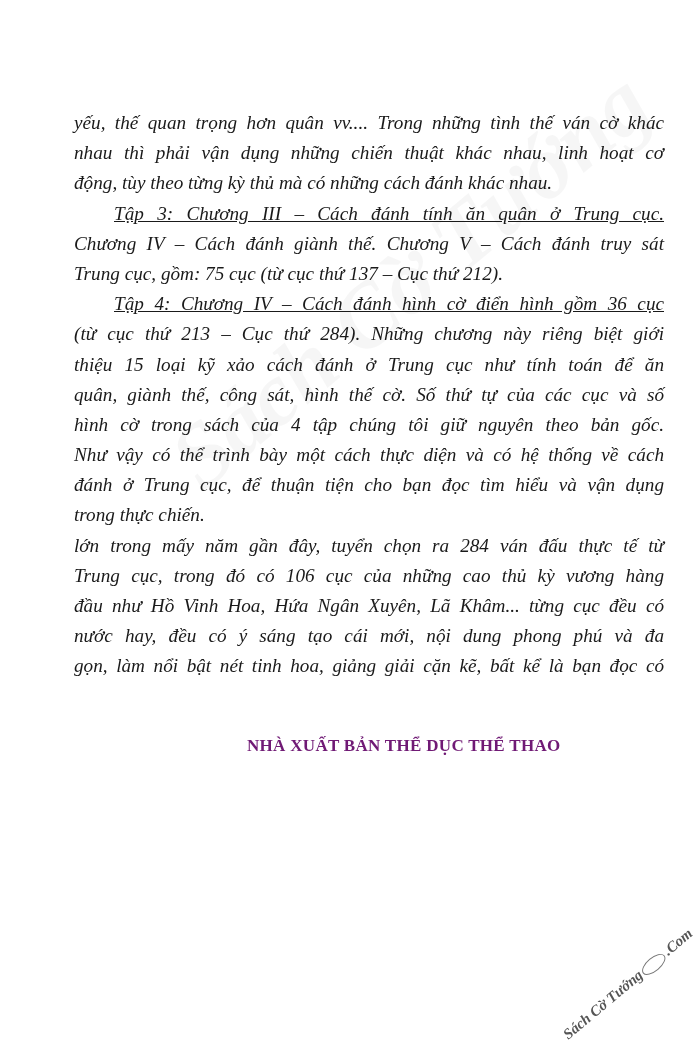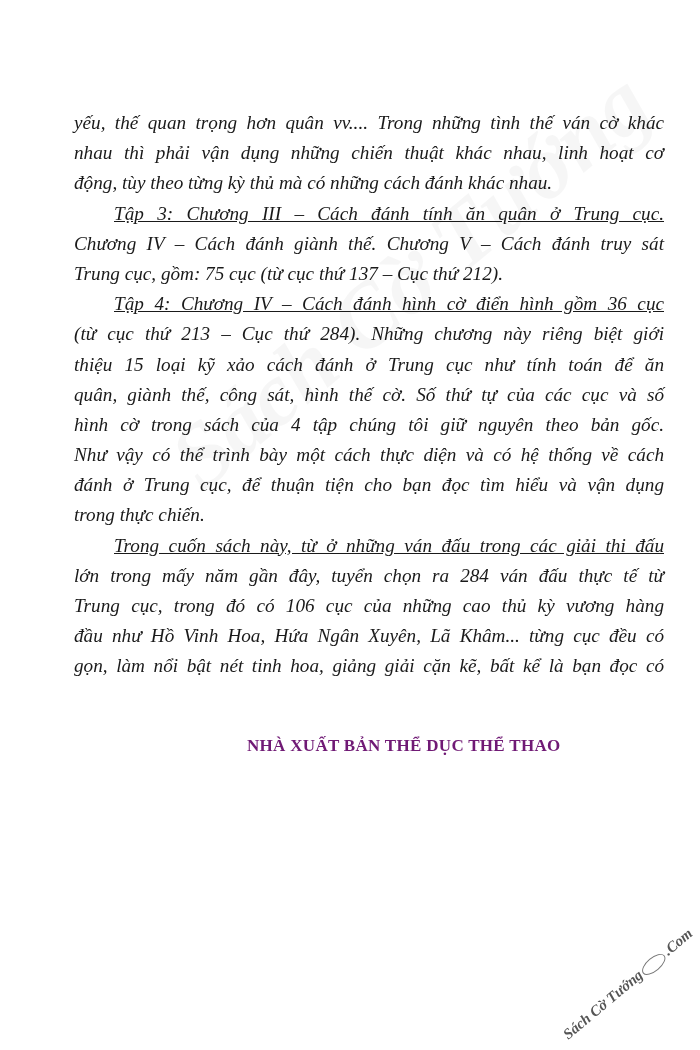--- a/index.html
+++ b/index.html
@@ -60,24 +60,24 @@
     <div class="line">(từ cục thứ 213 – Cục thứ 284). Những chương này  riêng biệt giới</div>
     <div class="line">thiệu 15 loại kỹ xảo cách đánh ở Trung cục như tính toán để ăn</div>
     <div class="line">quân, giành thế, công sát, hình thế cờ. Số thứ tự của các cục và số</div>
     <div class="line">hình cờ trong sách của 4 tập chúng tôi giữ nguyên theo bản gốc.</div>
     <div class="line">Như vậy có thể trình bày một cách thực diện và có hệ thống về cách</div>
     <div class="line">đánh ở Trung cục, để thuận tiện cho bạn đọc tìm hiểu và vận dụng</div>
     <div class="line last">trong thực chiến.</div>
   </div>
 
   <div>
-    <div class="line indent">Trong cuốn sách này, từ ở những ván đấu trong các giải thi đấu</div>
     <div class="line">lớn trong mấy năm gần đây, tuyển chọn ra 284 ván đấu thực tế từ</div>
     <div class="line">Trung cục, trong đó có 106 cục của những cao thủ kỳ vương hàng</div>
     <div class="line">đầu như Hồ Vinh Hoa, Hứa Ngân Xuyên, Lã Khâm... từng cục đều có</div>
+    <div class="line">nước hay, đều có ý sáng tạo cái mới, nội dung phong phú và đa</div>
     <div class="line">gọn, làm nổi bật nét tinh hoa, giảng giải cặn kẽ, bất kể là bạn đọc có</div>
   </div>
 </div>
 
 <div class="signature">NHÀ XUẤT BẢN THỂ DỤC THỂ THAO</div>
 
 <div class="watermark-corner">
   <span>Sách Cờ Tướng</span><span class="loop"></span><span>.Com</span>
 </div>
 

